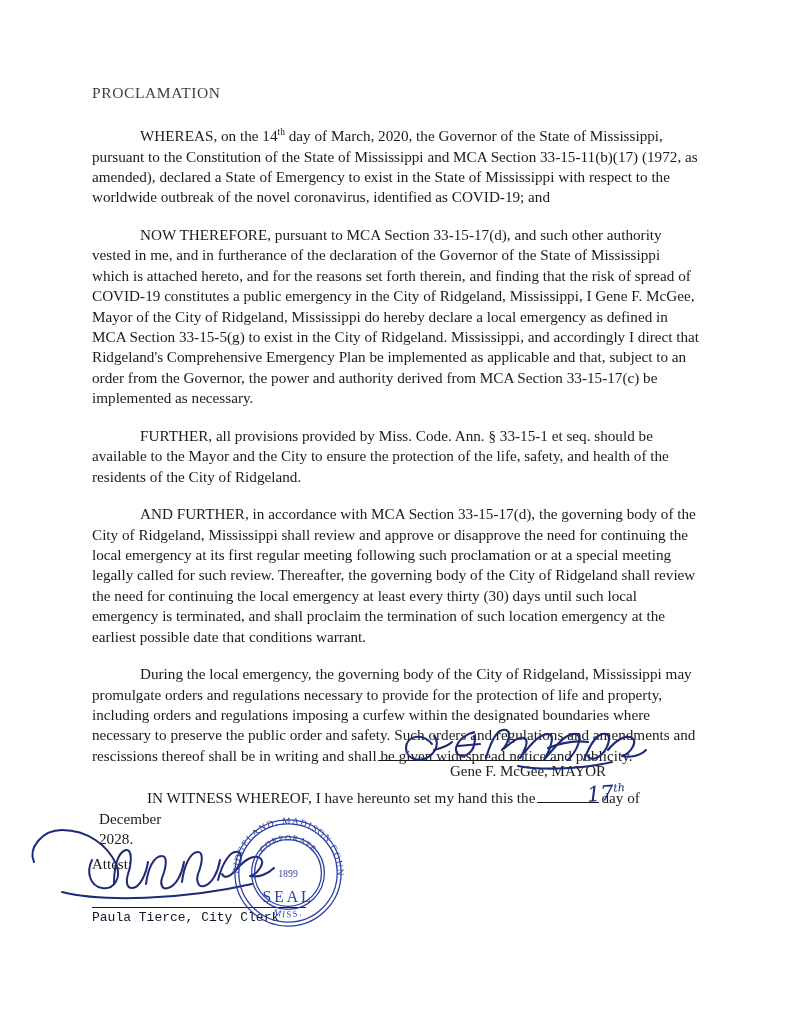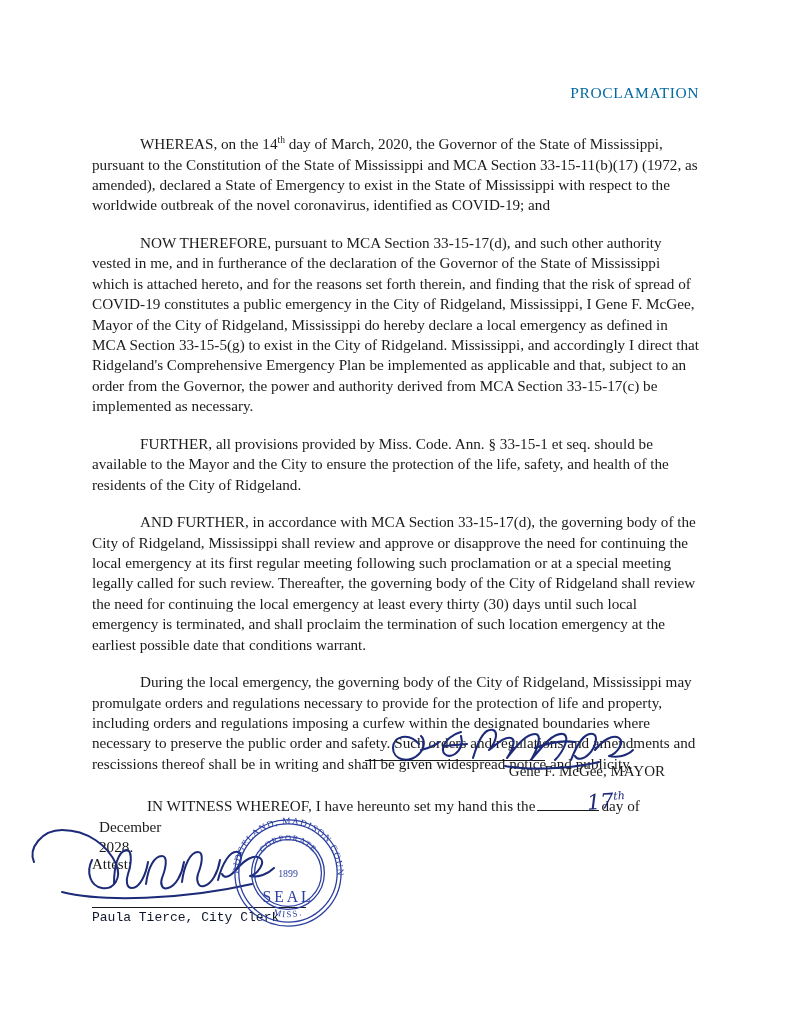--- a/index.html
+++ b/index.html
@@ -18,25 +18,25 @@
     overflow: hidden;
     box-sizing: border-box;
   }
   .doc-body {
     position: absolute;
     left: 92px;
     top: 84px;
     width: 607px;
   }
   .doc-title {
-    text-align: right;
+    text-align: left;
     font-size: 15.5px;
     letter-spacing: 0.6px;
-    color: #0369a1;
-    margin-bottom: 32px;
+    color: #404040;
+    margin-bottom: 24px;
     font-family: "Liberation Serif", serif;
   }
   p.para {
     font-size: 15.2px;
     line-height: 1.345;
     color: #1b1b1b;
     margin: 14px 0 17px 0;
     text-align: left;
     text-indent: 48px;
     font-family: "Liberation Serif", serif;
@@ -78,24 +78,24 @@
     vertical-align: super;
   }
   .sig-date .rule {
     display: block;
     border-bottom: 1.1px solid #1b1b1b;
     height: 2px;
     margin: 0 2px;
   }
   .mayor-block {
     position: absolute;
-    left: 365px;
+    left: 378px;
     top: 760px;
     width: 300px;
-    text-align: right;
+    text-align: center;
   }
   .mayor-rule {
     width: 180px;
     border-bottom: 1.1px solid #1b1b1b;
     margin: 0 0 2px 0;
   }
   .mayor-name {
     font-size: 15px;
     color: #1b1b1b;
   }

